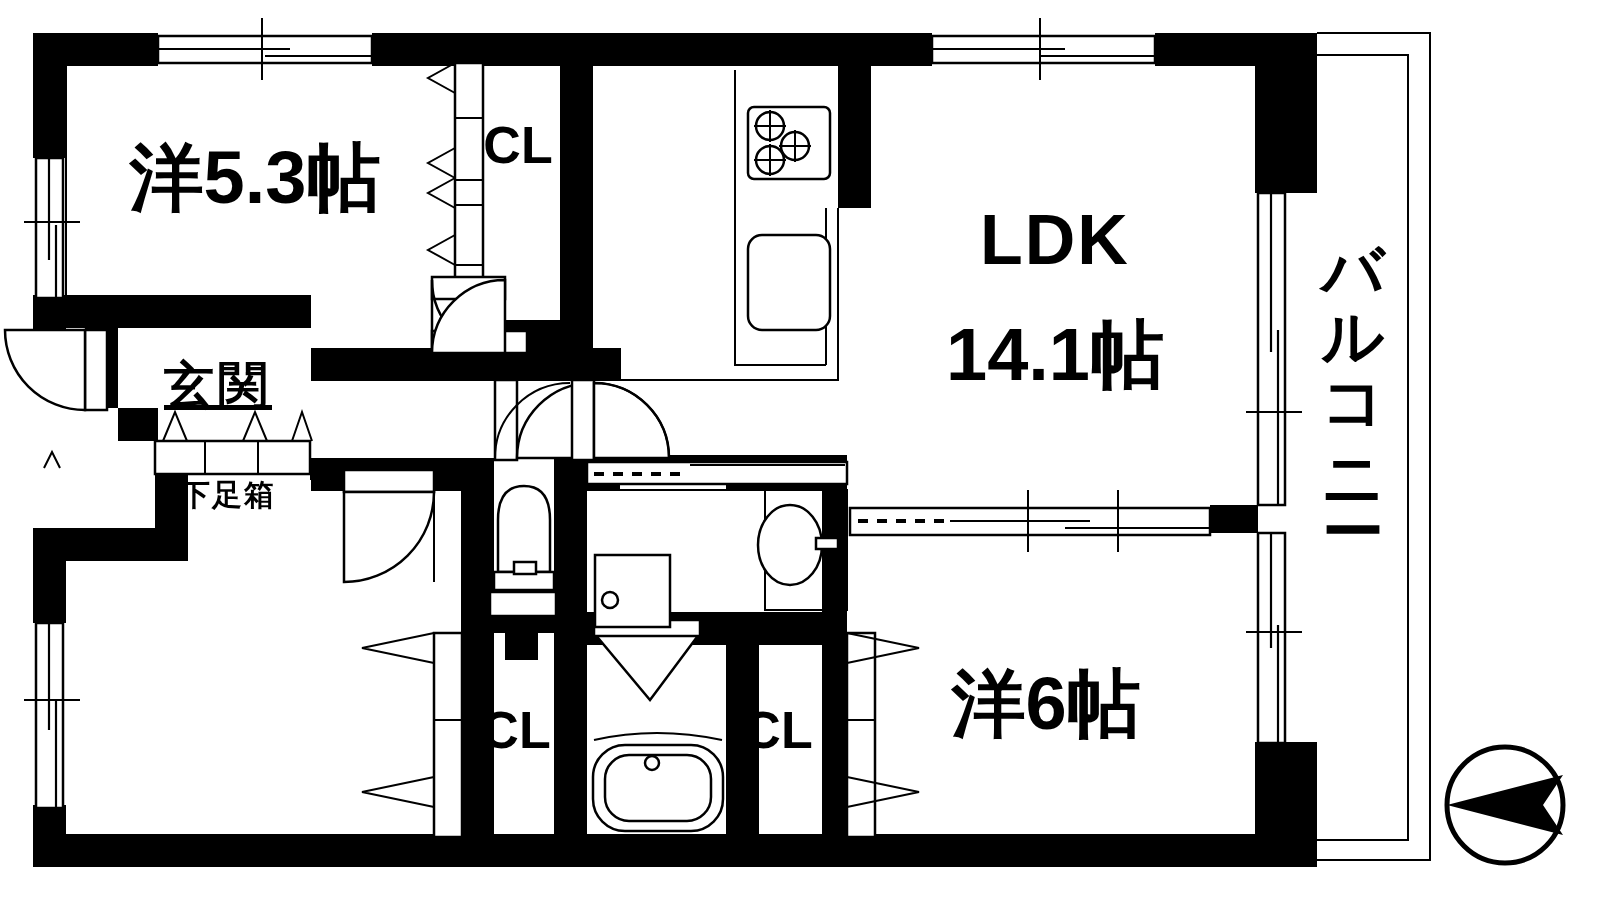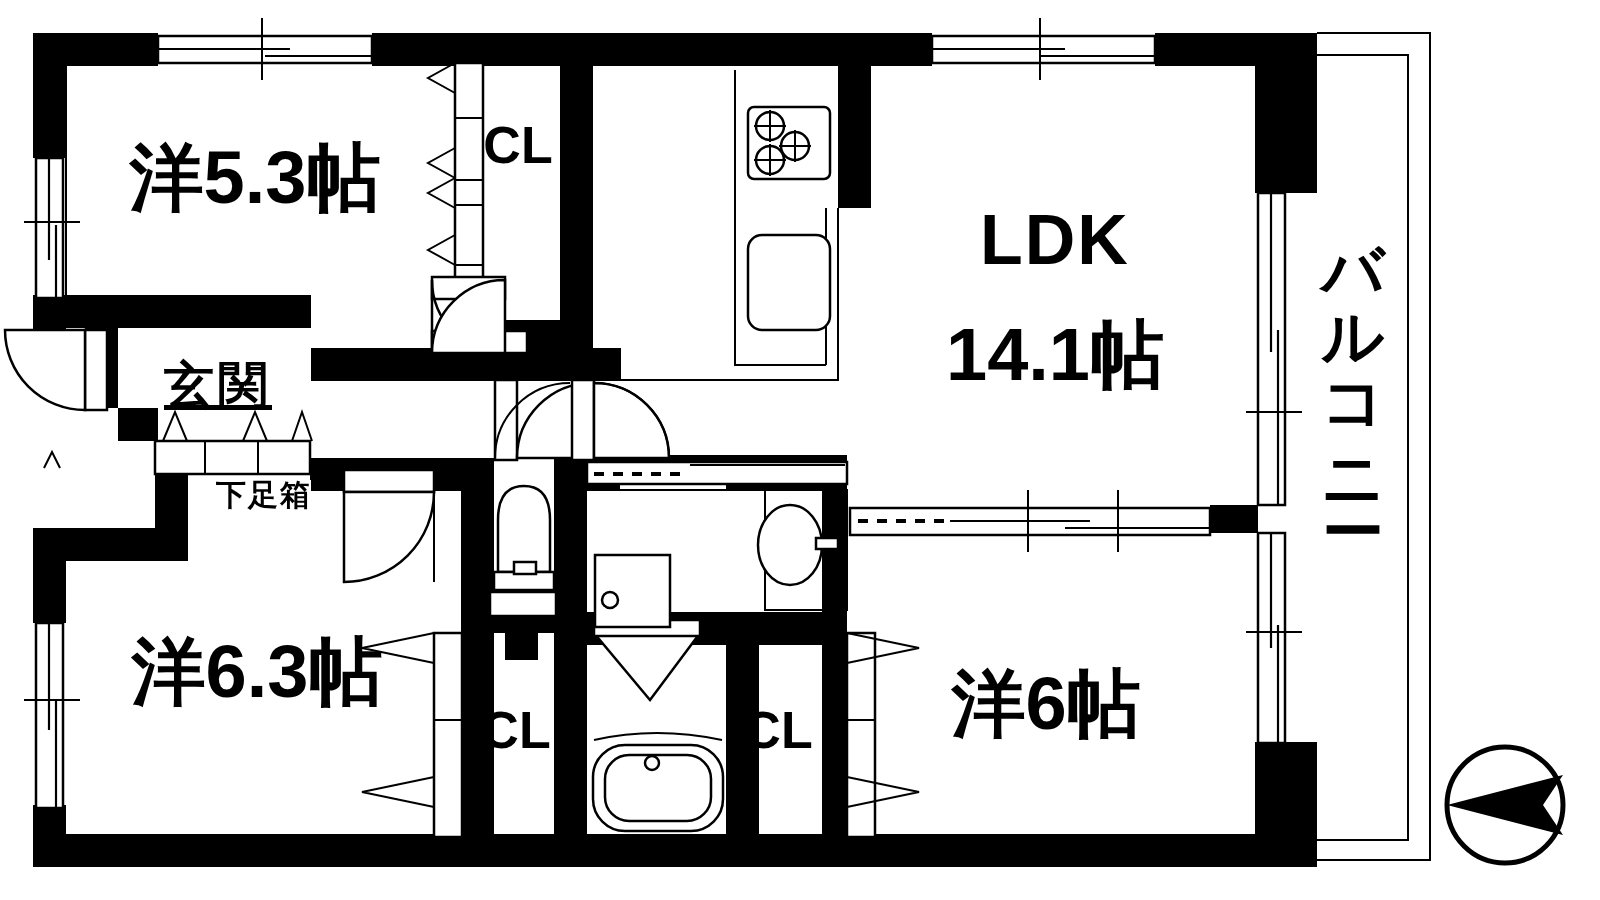--- a/index.html
+++ b/index.html
@@ -294,27 +294,26 @@
     <circle cx="1505" cy="805" r="58" fill="#fff" stroke="#000" stroke-width="5"></circle>
     <path d="M1447 805 L1563 775 L1543 805 L1563 835 Z" fill="#000"></path>
   </g>
 </svg>
 
 <div class="lbl ctr" style="left:255px;top:178px;font-size:74px;">洋5.3帖</div>
 
 <div class="lbl ctr" style="left:1055px;top:240px;font-size:70px;letter-spacing:2px;">LDK</div>
 <div class="lbl ctr" style="left:1055px;top:345px;font-size:74px;margin-top:10px;">14.1帖</div>
 
-<div class="lbl ctr" style="left:257px;top:672px;font-size:74px;">洋6.3帖</div>
 
 <div class="lbl ctr" style="left:1046px;top:672px;font-size:74px;margin-top:32px;">洋6帖</div>
 
 <div class="lbl ctr" style="left:218px;top:385px;font-size:50px;letter-spacing:4px;text-decoration:underline;">玄関</div>
 
 <div class="lbl vert" style="left:1322px;top:200px;font-size:62px;font-weight:700;">バルコニー</div>
 
 <div class="lbl ctr" style="left:518px;top:145px;font-size:52px;">CL</div>
 <div class="lbl ctr" style="left:516px;top:730px;font-size:52px;">CL</div>
 <div class="lbl ctr" style="left:778px;top:730px;font-size:52px;">CL</div>
 
-<div class="lbl ctr" style="left:228px;top:495px;font-size:30px;letter-spacing:2px;margin-left:36px;">下足箱</div>
+<div class="lbl ctr" style="left:228px;top:495px;font-size:30px;letter-spacing:2px;">下足箱</div>
 
 </div>
 
 </body></html>

